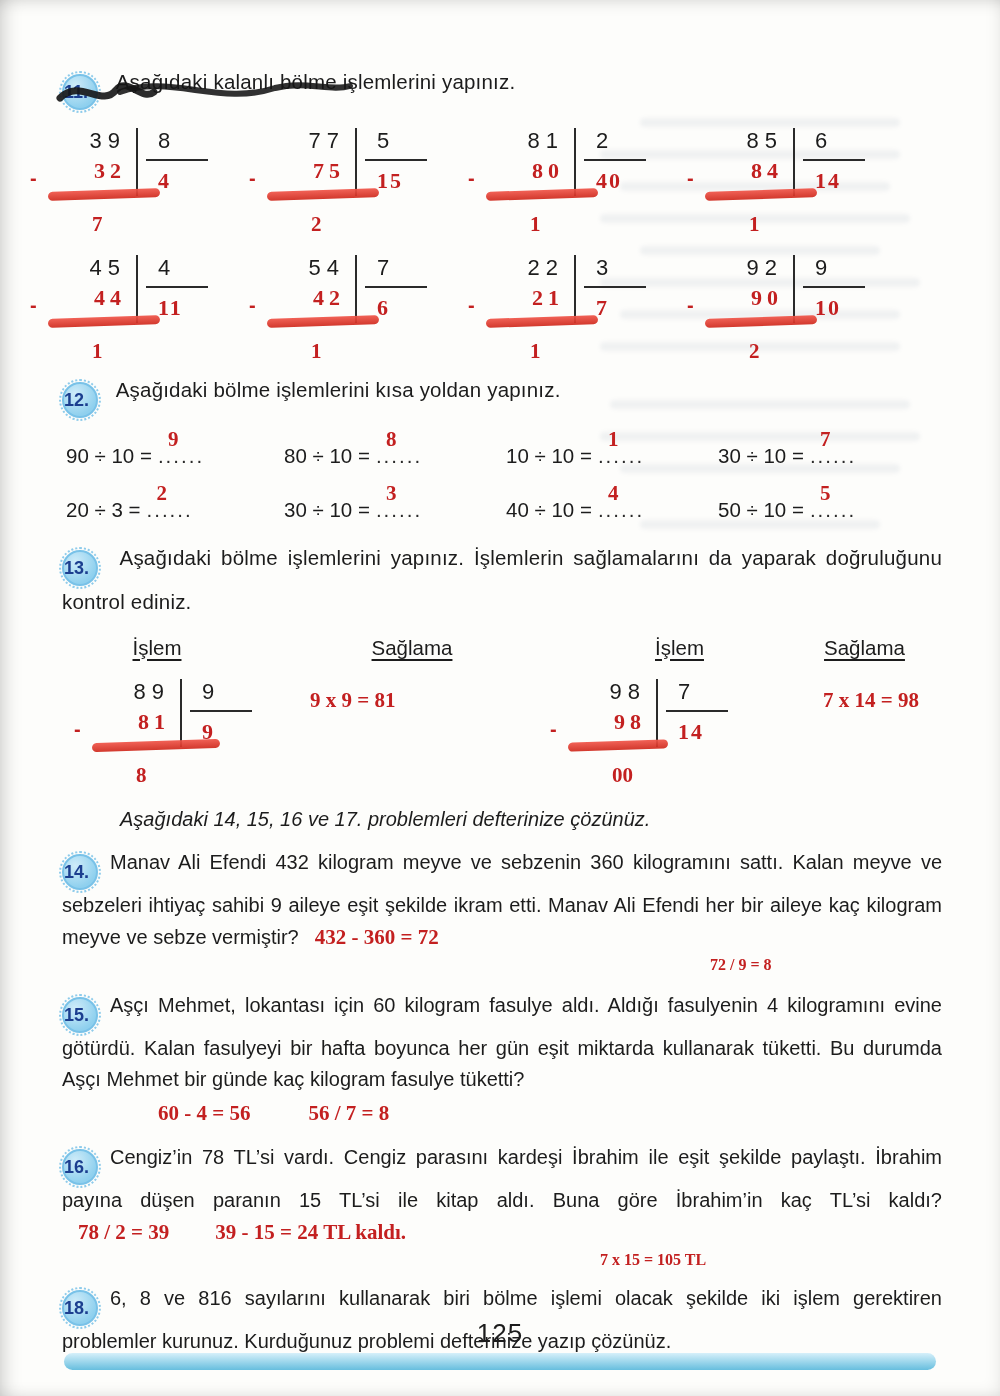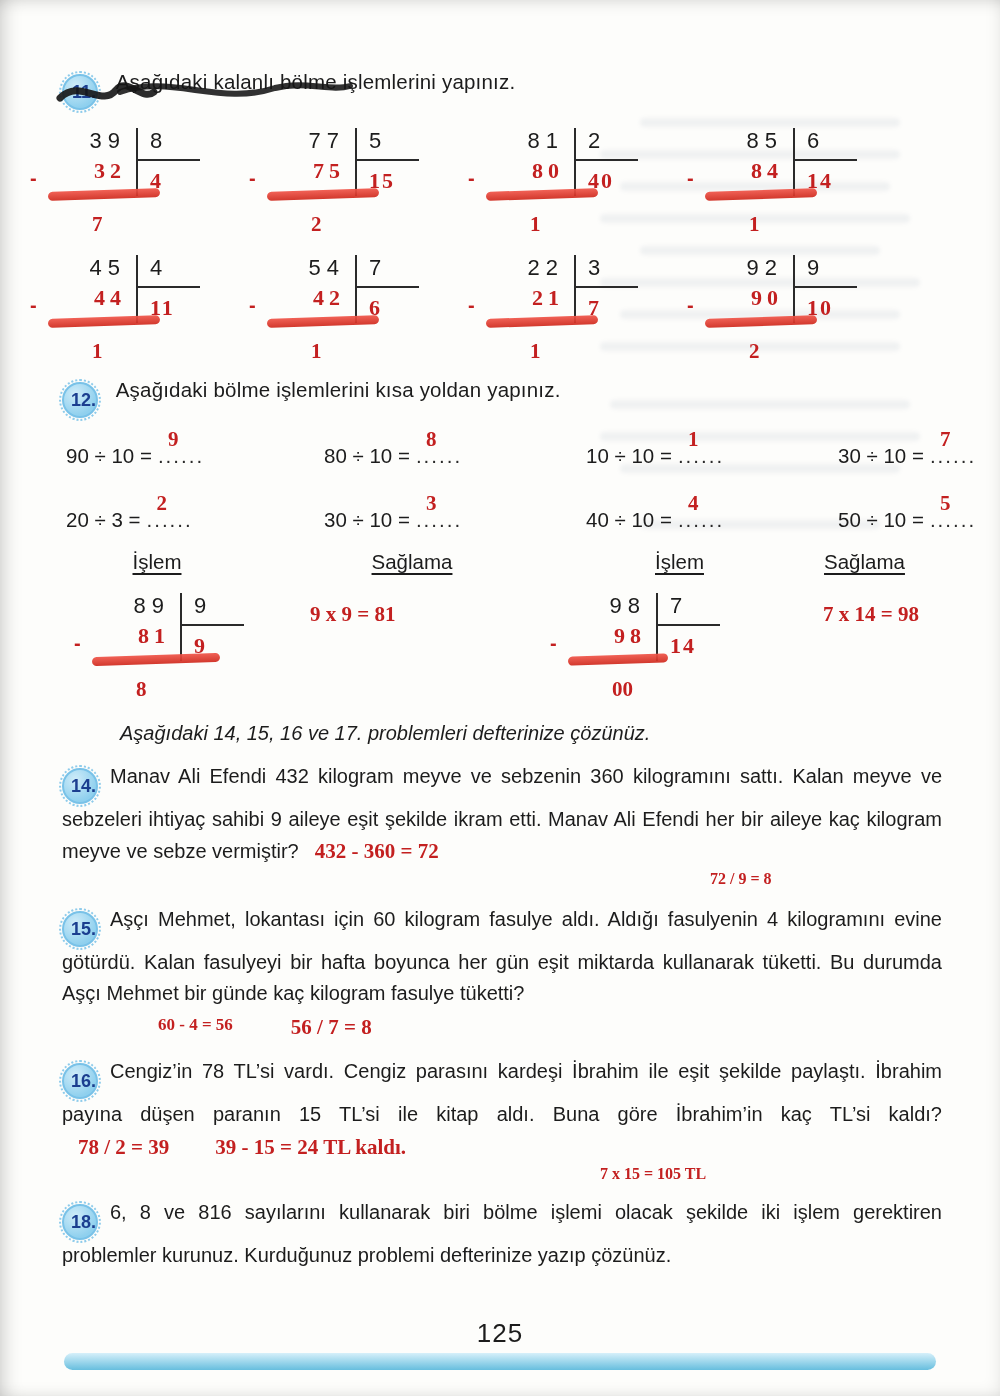--- a/index.html
+++ b/index.html
@@ -8,51 +8,51 @@
     background:#fdfdfb;overflow:hidden;color:#1c1c1c;
     font-family:"Liberation Sans","DejaVu Sans",sans-serif;
     box-shadow:inset 14px 0 20px -12px rgba(0,0,0,.22),
                inset 0 14px 16px -12px rgba(0,0,0,.12),
                inset -10px -10px 18px -12px rgba(0,0,0,.12);
   }
   .content{position:absolute;left:62px;right:58px;top:66px;}
 
   
   .badge{
-    display:inline-block;width:36px;height:36px;line-height:33px;text-align:right;
+    display:inline-block;width:36px;height:36px;line-height:33px;text-align:left;
     border-radius:50%;font-weight:700;font-size:18px;color:#1b3e8f;
     background:radial-gradient(circle at 35% 30%, #cfecf9, #8fd0ee 72%);
     border:2px solid #79c2e8;outline:2px dotted rgba(121,194,232,.85);outline-offset:1px;
     box-sizing:border-box;vertical-align:-9px;margin-right:12px;flex:none;
   }
 
   .sec-title{font-size:20.5px;line-height:1.55;margin:0 0 6px 0;text-align:justify;}
   .title-text{letter-spacing:.2px;}
 
   .red{color:#c32020;}
   .hand{font-family:Liberation Serif, serif;}
 
   
   .ldiv-grid{display:grid;grid-template-columns:repeat(4,1fr);margin:14px 0 4px 4px;}
   .ldiv{position:relative;width:170px;padding-top:4px;}
-  .ld-top{display:flex;}
+  .ld-top{display:flex;gap:8px;}
   .ld-left{width:60px;text-align:right;padding-right:10px;border-right:2px solid #2a2a2a;padding-bottom:12px;}
   .ld-dividend{font-size:22px;letter-spacing:6px;font-weight:500;}
   .ld-subrow{position:relative;margin-top:4px;font-size:22px;}
   .ld-minus{position:absolute;left:-36px;top:9px;font-weight:700;font-size:20px;}
   .ld-sub{letter-spacing:5px;font-weight:600;}
   .ld-right{width:78px;}
   .ld-divisor{font-size:22px;padding:0 0 5px 12px;border-bottom:2px solid #2a2a2a;width:50px;font-weight:500;}
   .ld-quotient{font-size:22px;padding:7px 0 0 12px;font-weight:600;letter-spacing:2px;}
   .ld-marker{position:absolute;left:-18px;top:66px;width:112px;height:9px;border-radius:6px;
     background:linear-gradient(#f0564a,#cf2a1e);transform:rotate(-2deg);opacity:.93;}
   .ld-remainder{margin:16px 0 0 26px;font-size:21px;font-weight:600;}
 
   
-  .sd-grid{display:grid;grid-template-columns:218px 222px 212px 1fr;row-gap:30px;margin:26px 0 10px 4px;gap:40px;}
+  .sd-grid{display:grid;grid-template-columns:218px 222px 212px 1fr;row-gap:30px;margin:26px 0 10px 4px;}
   .sd-item{font-size:20.5px;white-space:nowrap;}
   .sd-ansbox{position:relative;display:inline-block;min-width:52px;margin-left:6px;}
   .sd-dots{letter-spacing:2px;color:#2a2a2a;}
   .sd-ans{position:absolute;left:10px;top:-17px;font-size:21px;font-weight:600;}
 
   
   .ex13-headers{display:grid;grid-template-columns:190px 320px 215px 1fr;margin:18px 0 15px 0;}
   .ex13-headers span{justify-self:center;font-size:20.5px;font-weight:500;
     text-decoration:underline;text-underline-offset:4px;}
   .ex13-body{display:grid;grid-template-columns:190px 320px 215px 1fr;}
@@ -291,20 +291,24 @@
         <span>30 ÷ 10 =</span><span class="sd-ansbox"><span class="sd-dots">......</span><span class="sd-ans red hand">3</span></span>
       </div>
       <div class="sd-item">
         <span>40 ÷ 10 =</span><span class="sd-ansbox"><span class="sd-dots">......</span><span class="sd-ans red hand">4</span></span>
       </div>
       <div class="sd-item">
         <span>50 ÷ 10 =</span><span class="sd-ansbox"><span class="sd-dots">......</span><span class="sd-ans red hand">5</span></span>
       </div>
     </div>
 
+    <p class="sec-title" style="margin-top:20px">
+      <span class="badge">13.</span>
+      <span class="title-text">Aşağıdaki bölme işlemlerini yapınız. İşlemlerin sağlamalarını da yaparak doğruluğunu kontrol ediniz.</span>
+    </p>
 
     <div class="ex13-headers">
       <span>İşlem</span>
       <span>Sağlama</span>
       <span>İşlem</span>
       <span>Sağlama</span>
     </div>
 
     <div class="ex13-body">
       <div class="ex13-b1">
@@ -357,21 +361,21 @@
 
     <p class="prob">
       <span class="badge">14.</span><span>Manav Ali Efendi 432 kilogram meyve ve sebzenin 360 kilogramını sattı. Kalan meyve ve sebzeleri ihtiyaç sahibi 9 aileye eşit şekilde ikram etti. Manav Ali Efendi her bir aileye kaç kilogram meyve ve sebze vermiştir?</span><span class="sol-inline red hand">432 - 360 = 72</span>
     </p>
     <div class="sol-block red hand ml14">72 / 9 = 8</div>
 
     <p class="prob">
       <span class="badge">15.</span><span>Aşçı Mehmet, lokantası için 60 kilogram fasulye aldı. Aldığı fasulyenin 4 kilogramını evine götürdü. Kalan fasulyeyi bir hafta boyunca her gün eşit miktarda kullanarak tüketti. Bu durumda Aşçı Mehmet bir günde kaç kilogram fasulye tüketti?</span>
     </p>
     <div class="sol-row">
-      <span class="red hand" style="font-weight:600;font-size:17px">60 - 4 = 56</span>
+      <span class="red hand" style="font-weight:600;font-size:21px">60 - 4 = 56</span>
       <span class="red hand" style="font-weight:600;font-size:21px">56 / 7 = 8</span>
     </div>
 
     <p class="prob">
       <span class="badge">16.</span><span>Cengiz’in 78 TL’si vardı. Cengiz parasını kardeşi İbrahim ile eşit şekilde paylaştı. İbrahim payına düşen paranın 15 TL’si ile kitap aldı. Buna göre İbrahim’in kaç TL’si kaldı?</span><span class="sol-inline red hand">78 / 2 = 39</span><span class="sol-inline red hand" style="margin-left:46px">39 - 15 = 24 TL kaldı.</span>
     </p>
 
     <div class="sol-block red hand ml17">7 x 15 = 105 TL</div>
 
     <p class="prob" style="margin-top:14px">

